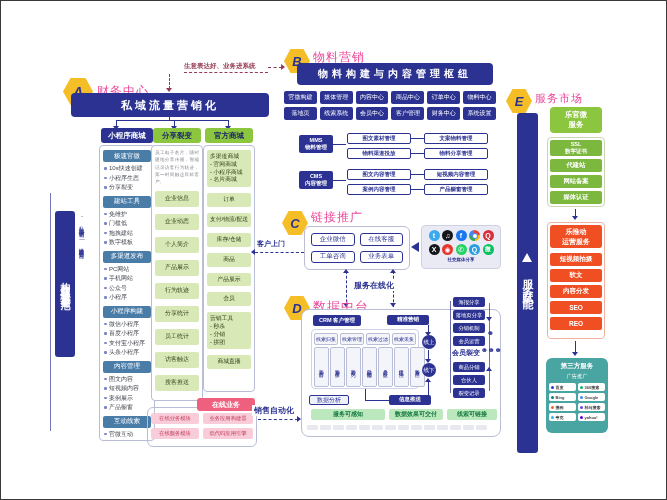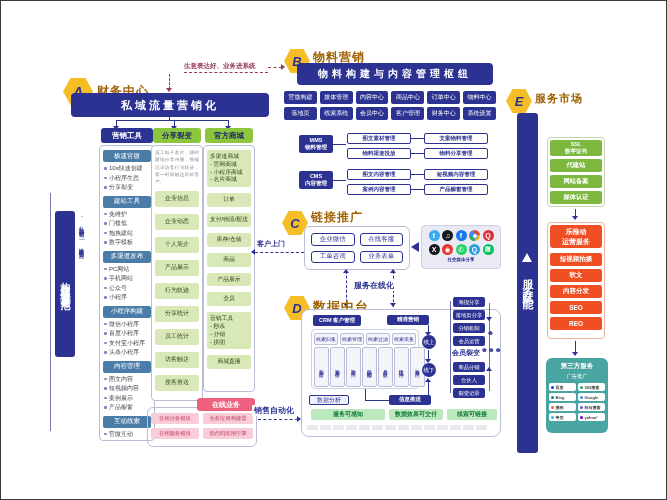--- a/index.html
+++ b/index.html
@@ -3,21 +3,21 @@
 <meta charset="utf-8">
 <style>
   html,body{margin:0;padding:0;background:#fff;}
   .canvas{position:relative;width:667px;height:500px;background:#fff;border:1px solid #3a3a3a;box-sizing:border-box;
     font-family:"Liberation Sans","DejaVu Sans",sans-serif;overflow:hidden;}
   .abs{position:absolute;box-sizing:border-box;}
   .p{white-space:pre-line;}
   
   .hex{background:#f6be26;clip-path:polygon(25% 0,75% 0,100% 50%,75% 100%,25% 100%,0 50%);
     display:flex;align-items:center;justify-content:center;color:#2b3292;font-weight:bold;font-style:italic;font-size:14px;}
-  .seclabel{color:#a16207;font-weight:bold;font-size:12px;letter-spacing:1px;}
+  .seclabel{color:#ec4899;font-weight:normal;font-size:12px;letter-spacing:1px;}
   .banner{background:#2b3292;border-radius:4px;color:#fff;font-weight:bold;display:flex;align-items:center;justify-content:center;}
   
   .colhead{border-radius:3px;display:flex;align-items:center;justify-content:center;font-weight:bold;font-size:7.5px;}
   .colhead.blue{background:#2b3292;color:#fff;}
   .colhead.green{background:#8cc63f;color:#1e2a66;}
   .colbody{background:#fff;border:1px solid #b9bdd6;border-radius:4px;overflow:hidden;}
   .gt{background:#4a7ca8;color:#fff;font-size:6.5px;text-align:center;border-radius:2px;margin:3px 3px 2px;padding:1.5px 0;}
   .gi{position:relative;font-size:6px;color:#44474f;padding:1px 1px 1px 9px;line-height:1.25;}
   .gi::before{content:"";position:absolute;left:4px;top:3.2px;width:2.6px;height:2.6px;background:#7a86c8;border-radius:1px;}
   .intro{font-size:4.6px;color:#8a8a92;margin:3px 3px 5px;line-height:1.6;text-align:justify;}
@@ -111,21 +111,21 @@
 
   <div class="abs vl" style="left:168px;top:116px;height:4px"></div>
   <div class="abs hl" style="left:115px;top:119px;width:113px"></div>
   <div class="abs vl" style="left:115px;top:119px;height:7px"></div>
   <div class="abs vl" style="left:173px;top:119px;height:7px"></div>
   <div class="abs vl" style="left:227px;top:119px;height:7px"></div>
   <div class="abs arr a-down" style="left:112px;top:125px"></div>
   <div class="abs arr a-down" style="left:170px;top:125px"></div>
   <div class="abs arr a-down" style="left:224px;top:125px"></div>
 
-  <div class="abs colhead blue" style="left:100px;top:127px;width:52px;height:15px">营销工具</div>
+  <div class="abs colhead blue" style="left:100px;top:127px;width:52px;height:15px">小程序商城</div>
   <div class="abs colbody" style="left:98px;top:144px;width:56px;height:296px;padding-top:1px">
     <div>
       <div class="gt">极速官微</div>
       <div class="gi">10s快速创建</div>
       <div class="gi">小程序生态</div>
       <div class="gi">分享裂变</div>
     </div>
     <div>
       <div class="gt">建站工具</div>
       <div class="gi">免维护</div>
@@ -356,20 +356,22 @@
   <div class="abs person" style="left:486px;top:329px">☻</div>
   <div class="abs person" style="left:480px;top:346px"><span>☻</span><span>☻</span><span>☻</span></div>
   <div class="abs fis" style="left:452px;top:361px;width:32px;height:10px">商品分销</div>
   <div class="abs fis" style="left:452px;top:374px;width:32px;height:10px">合伙人</div>
   <div class="abs fis" style="left:452px;top:387px;width:32px;height:10px">裂变记录</div>
 
   <div class="abs hex" style="left:505px;top:88px;width:26px;height:24px;font-size:13px">
       <span>E</span>
     </div>
   <div class="abs seclabel" style="left:534px;top:90px;font-size:11px">服务市场</div>
+  <div class="abs ehead-g p" style="left:549px;top:106px;width:52px;height:26px">乐官微
+服务</div>
   <div class="abs econt" style="left:546px;top:136px;width:58px;height:70px"></div>
   <div class="abs ebox-g p" style="left:549px;top:139px;width:52px;height:16px;font-size:5.5px">SSL
 数字证书</div>
   <div class="abs ebox-g" style="left:549px;top:158px;width:52px;height:13px">代建站</div>
   <div class="abs ebox-g" style="left:549px;top:174px;width:52px;height:13px">网站备案</div>
   <div class="abs ebox-g" style="left:549px;top:190px;width:52px;height:13px">媒体认证</div>
   <div class="abs vl" style="left:574px;top:208px;height:8px"></div>
   <div class="abs arr a-down" style="left:571px;top:215px"></div>
   <div class="abs econt2" style="left:546px;top:221px;width:58px;height:117px"></div>
   <div class="abs ehead-o p" style="left:549px;top:224px;width:52px;height:23px">乐推动

